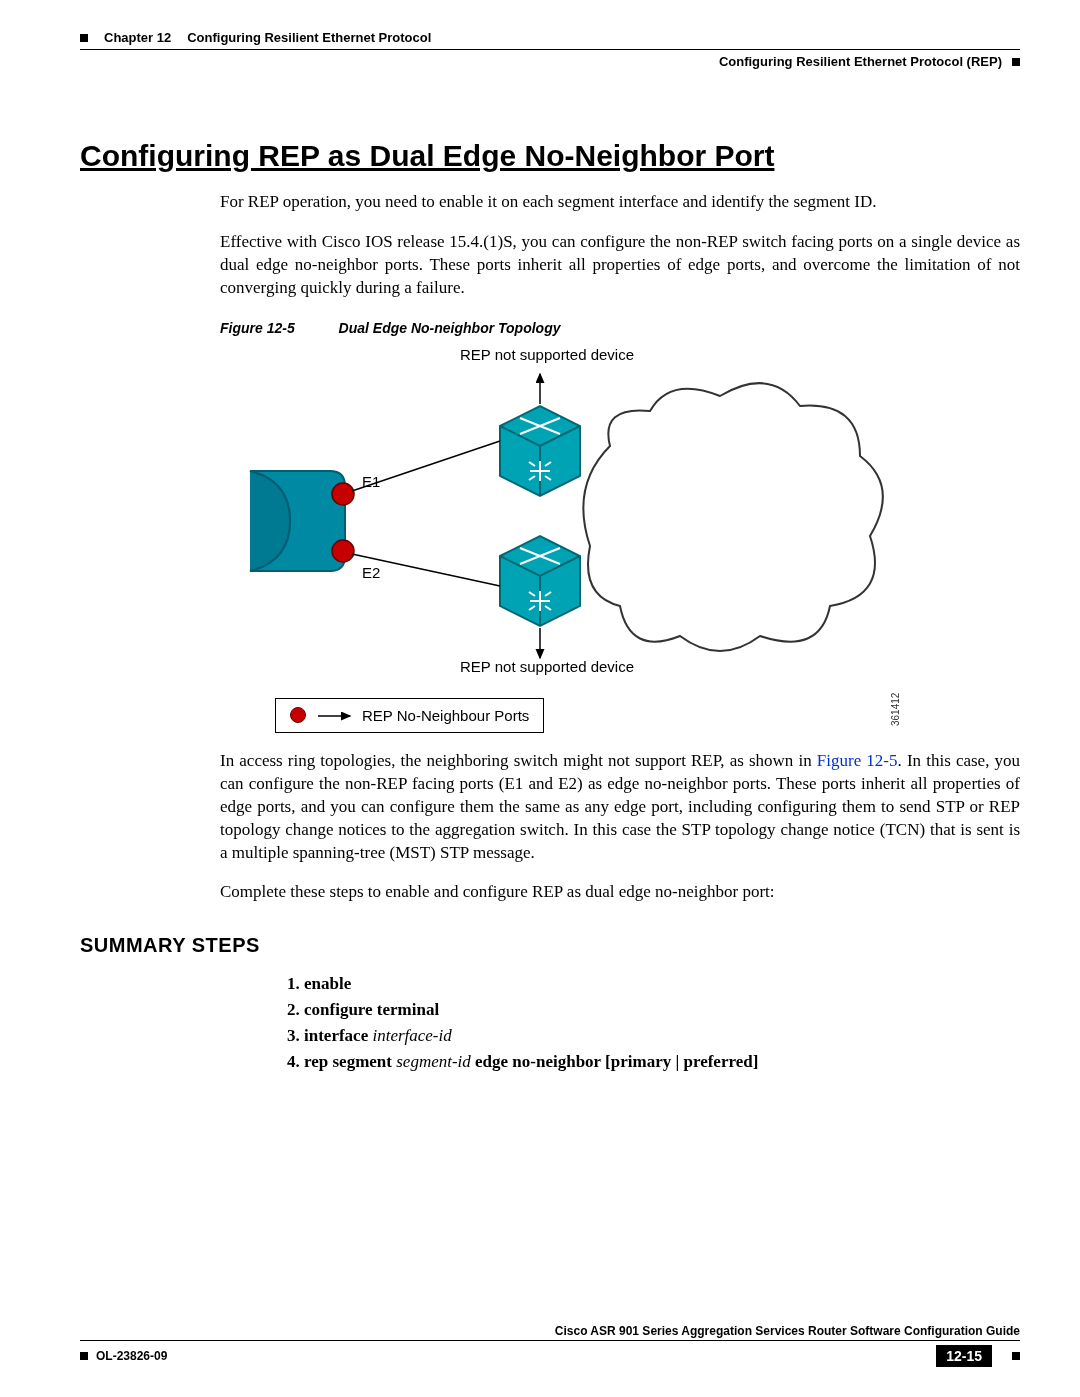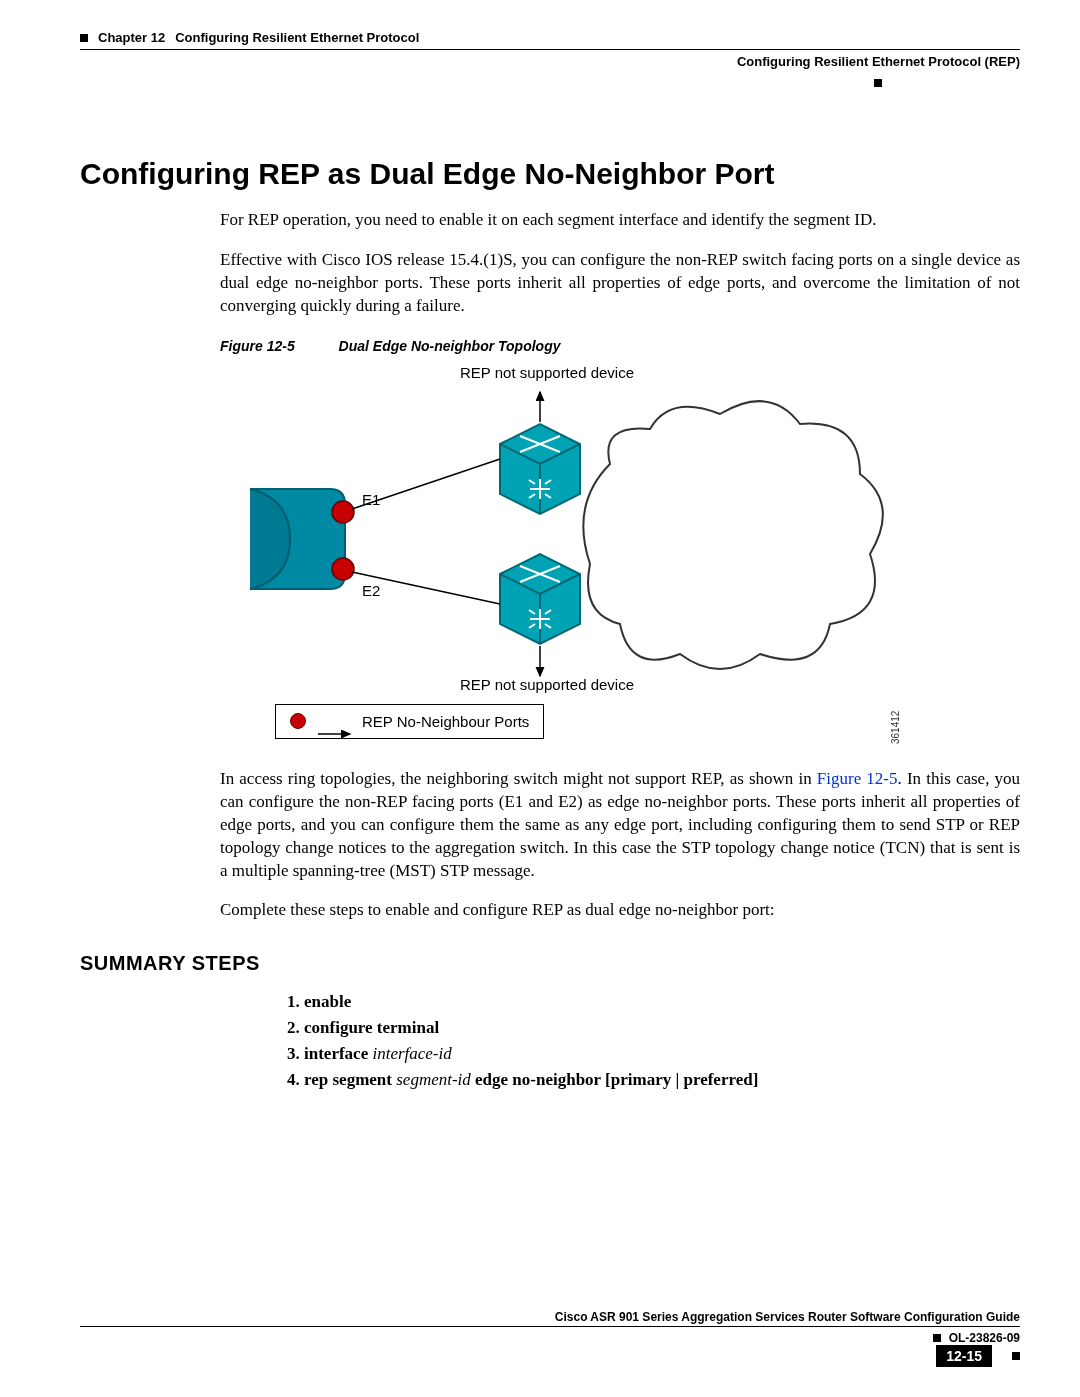--- a/index.html
+++ b/index.html
@@ -19,42 +19,42 @@
   .top-header {
     display: flex;
     justify-content: space-between;
     font-family: Arial, Helvetica, sans-serif;
     font-size: 13px;
     font-weight: bold;
   }
   .top-left {
     display: flex;
     align-items: center;
+    gap: 16px;
+  }
+  .top-right {
+    display: flex;
+    align-items: center;
     gap: 10px;
-  }
-  .top-right {
-    display: flex;
-    align-items: center;
-    gap: 10px;
-    flex-direction: column;
   }
   .sq {
     width: 8px; height: 8px; background: #000; display: inline-block;
   }
   .hr-top {
     border: none;
     border-top: 1px solid #000;
     margin: 4px 0 0 0;
   }
   .section-title {
     font-family: Arial, Helvetica, sans-serif;
     font-weight: bold;
     font-size: 30px;
     margin-top: 70px;
     margin-bottom: 18px;
+    text-decoration: underline;
   }
   .body-text {
     font-size: 17px;
     line-height: 1.35;
     margin-left: 140px;
     margin-bottom: 14px;
     text-align: justify;
   }
   .fig-caption {
     font-family: Arial, Helvetica, sans-serif;
@@ -126,25 +126,24 @@
     right: 60px;
   }
   .footer-line {
     border: none;
     border-top: 1px solid #000;
     margin: 0 0 4px 0;
   }
   .footer-row {
     display: flex;
     justify-content: space-between;
-    align-items: flex-end;
+    align-items: center;
     font-family: Arial, Helvetica, sans-serif;
     font-size: 12px;
     font-weight: bold;
-    flex-direction: column;
   }
   .footer-guide {
     text-align: right;
     font-family: Arial, Helvetica, sans-serif;
     font-size: 12px;
     font-weight: bold;
     margin-bottom: 2px;
   }
   .page-num-box {
     background: #000;
@@ -257,21 +256,21 @@
       <line x1="360" y1="282" x2="360" y2="312" stroke="#000" stroke-width="1.5" marker-end="url(#arrow)"></line>
 
       <line x1="138" y1="370" x2="170" y2="370" stroke="#000" stroke-width="1.5" marker-end="url(#arrow)"></line>
     </svg>
 
     <span class="diagram-label" style="left:280px; top:0px;">REP not supported device</span>
     <span class="diagram-label" style="left:280px; top:312px;">REP not supported device</span>
     <span class="diagram-label" style="left:182px; top:127px;">E1</span>
     <span class="diagram-label" style="left:182px; top:218px;">E2</span>
 
-    <div class="legend-box" style="left:95px; top:340px;">
+    <div class="legend-box" style="left:95px; top:352px;">
       <span class="legend-dot"></span>
       <span style="width:40px;"></span>
       <span>REP No-Neighbour Ports</span>
     </div>
     <span class="fig-id" style="left:710px; top:380px;">361412</span>
   </div>
 
   <p class="body-text" style="margin-top:4px;">
     <span>In access ring topologies, the neighboring switch might not support REP, as shown in </span><span class="link">Figure 12-5</span><span>. In this case, you can configure the non-REP facing ports (E1 and E2) as edge no-neighbor ports. These ports inherit all properties of edge ports, and you can configure them the same as any edge port, including configuring them to send STP or REP topology change notices to the aggregation switch. In this case the STP topology change notice (TCN) that is sent is a multiple spanning-tree (MST) STP message.</span>
   </p>

